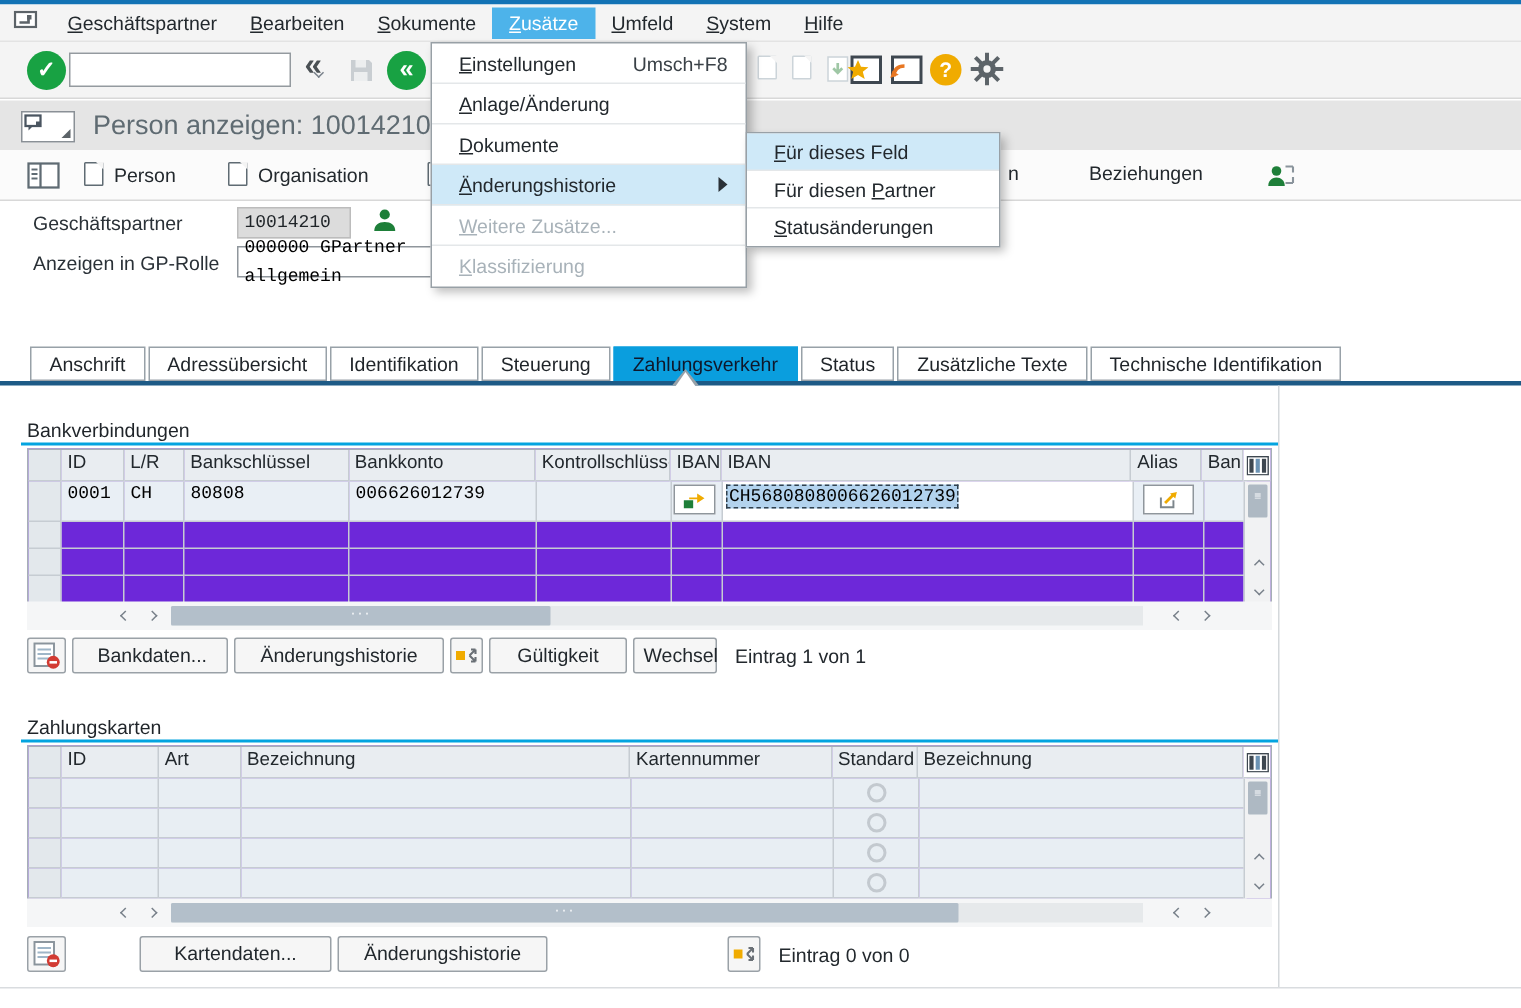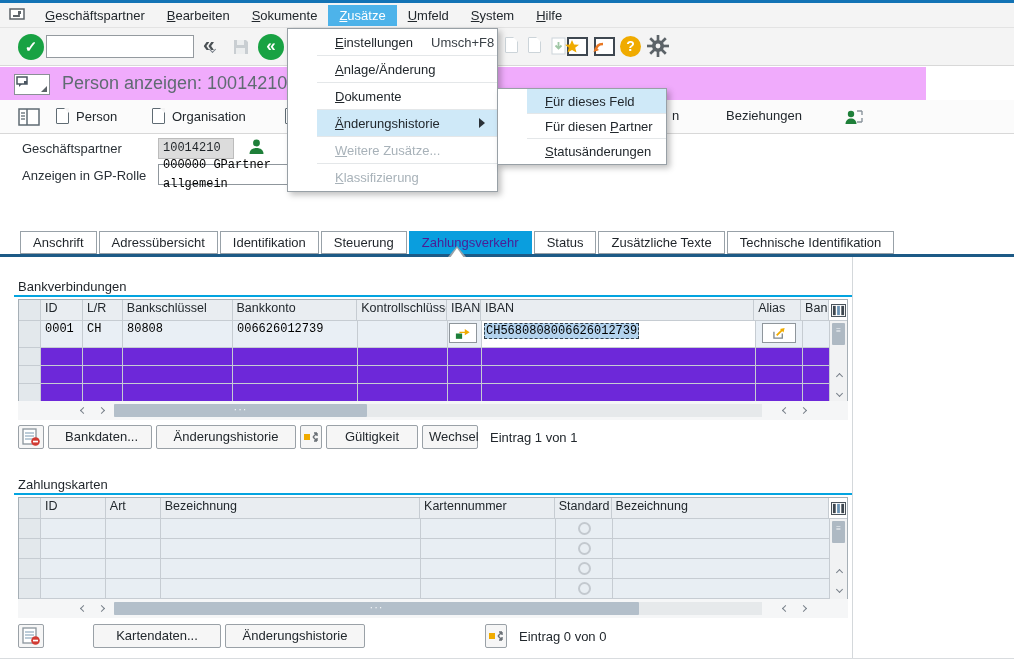--- a/index.html
+++ b/index.html
@@ -21,21 +21,21 @@
   .combo input { flex:1; border:none; outline:none; height:100%; font-size:12px; padding:0 4px; background:transparent; }
   .combo .dd { width:18px; text-align:center; }
   .glyph-back { position:absolute; left:203px; top:4px; font-size:21px; font-weight:bold; color:#4a5054; letter-spacing:-2px; }
   .page { width:13px; height:16px; background:#fff; border:1px solid #5f6b73; border-radius:1px; position:relative; display:inline-block; }
   .page.pale { border-color:#ccd4d9; }
   .page:after { content:""; position:absolute; top:-1px; right:-1px; width:0; height:0; border-style:solid; border-width:0 5px 5px 0; border-color:transparent #f4f4f4 transparent transparent; }
   .dark-win { position:absolute; width:21px; height:19px; border:2px solid #3e4750; border-top-width:2px; background:#fff; }
   .help-circle { position:absolute; width:21px; height:21px; border-radius:50%; background:#f0ab00; color:#fff; font-weight:bold; text-align:center; line-height:21px; font-size:14px; }
 
   
-  .titlebar { position:absolute; left:0; top:67px; width:926px; height:33px; background:#f0abfc; }
+  .titlebar { position:absolute; left:0; top:67px; width:1014px; height:33px; background:#e5e5e5; }
   .svc-box { position:absolute; left:14px; top:7px; width:36px; height:21px; border:1px solid #8a9096; background:#fff; }
   .svc-tri { position:absolute; right:2px; bottom:2px; width:0; height:0; border-left:6px solid transparent; border-bottom:6px solid #5c6368; }
   .page-title { position:absolute; left:62px; top:6px; font-size:18px; color:#5f6b72; }
 
   
   .appbar { position:absolute; left:0; top:100px; width:1014px; height:34px; background:#fbfbfb; border-bottom:1px solid #d8d8d8; }
   .appbtn { position:absolute; top:6px; display:flex; align-items:center; gap:7px; font-size:13px; color:#22282d; padding:2px 4px; }
 
   
   .flabel { position:absolute; font-size:13px; color:#2a3137; }
@@ -44,34 +44,34 @@
   .selbox { background:#fff; border:1px solid #8f969c; display:flex; align-items:center; justify-content:space-between; }
   .icon-btn-sm { position:absolute; width:26px; height:24px; border:1px solid #8f969c; background:#f7f7f7; display:flex; align-items:center; justify-content:center; }
 
   
   .ch { display:inline-block; width:6px; height:6px; border-left:2px solid #78808a; border-bottom:2px solid #78808a; }
   .ch.left { transform:rotate(45deg); } .ch.right { transform:rotate(225deg); }
   .ch.up { transform:rotate(135deg); } .ch.down { transform:rotate(-45deg); }
   .ch.sm { width:5px; height:5px; border-width:1.5px; }
 
   
-  .menu { position:absolute; background:#fff; border:1px solid #98a0a6; box-shadow:3px 3px 6px rgba(0,0,0,.25); z-index:100;padding-left:29px; }
+  .menu { position:absolute; background:#fff; border:1px solid #98a0a6; box-shadow:3px 3px 6px rgba(0,0,0,.25); z-index:100; }
   .menu-item { height:27px; display:flex; align-items:center; padding:0 12px 0 18px; font-size:13px; color:#22282d; border-bottom:1px solid #e4e7e9; }
   .menu-item:last-child { border-bottom:none; }
   .menu-item .lbl { flex:1; white-space:nowrap; }
   .menu-item .sc { color:#3a4147; margin-left:18px; }
   .menu-item.hl { background:#cfe9f8; }
   .menu-item.dis { color:#a8b2b9; }
   .submenu .menu-item { height:25px; }
   .arrow-r { width:0; height:0; border-top:5px solid transparent; border-bottom:5px solid transparent; border-left:6px solid #2a3137; }
 
   
   .tabs { position:absolute; left:20px; top:231px; display:flex; }
   .tab { height:23px; line-height:21px; background:#fff; border:1px solid #98a1a8; padding:0 12px; font-size:13px; color:#1f2429; margin-right:2px; white-space:nowrap; }
-  .tab.active { background:#0a9ede; border-color:#0a9ede; color:#4c1d95; }
+  .tab.active { background:#0a9ede; border-color:#0a9ede; color:#0f172a; }
   .tabline { position:absolute; left:0; top:254px; width:1014px; height:3px; background:#1d5a86; }
   .notch-o { position:absolute; left:448px; top:246px; width:0; height:0; border-left:9px solid transparent; border-right:9px solid transparent; border-bottom:11px solid #98a1a8; z-index:5; }
   .notch-i { position:absolute; left:450px; top:248px; width:0; height:0; border-left:7px solid transparent; border-right:7px solid transparent; border-bottom:10px solid #fff; z-index:6; }
 
   
   .frame-r { position:absolute; left:852px; top:257px; width:1px; height:401px; background:#d4d8db; }
   .frame-b { position:absolute; left:0; top:658px; width:1014px; height:1px; background:#d9dcdf; }
 
   .sec-title { position:absolute; font-size:13px; color:#1f2429; }
   .sec-line { position:absolute; left:14px; width:838px; height:2px; background:#03a4e0; }

